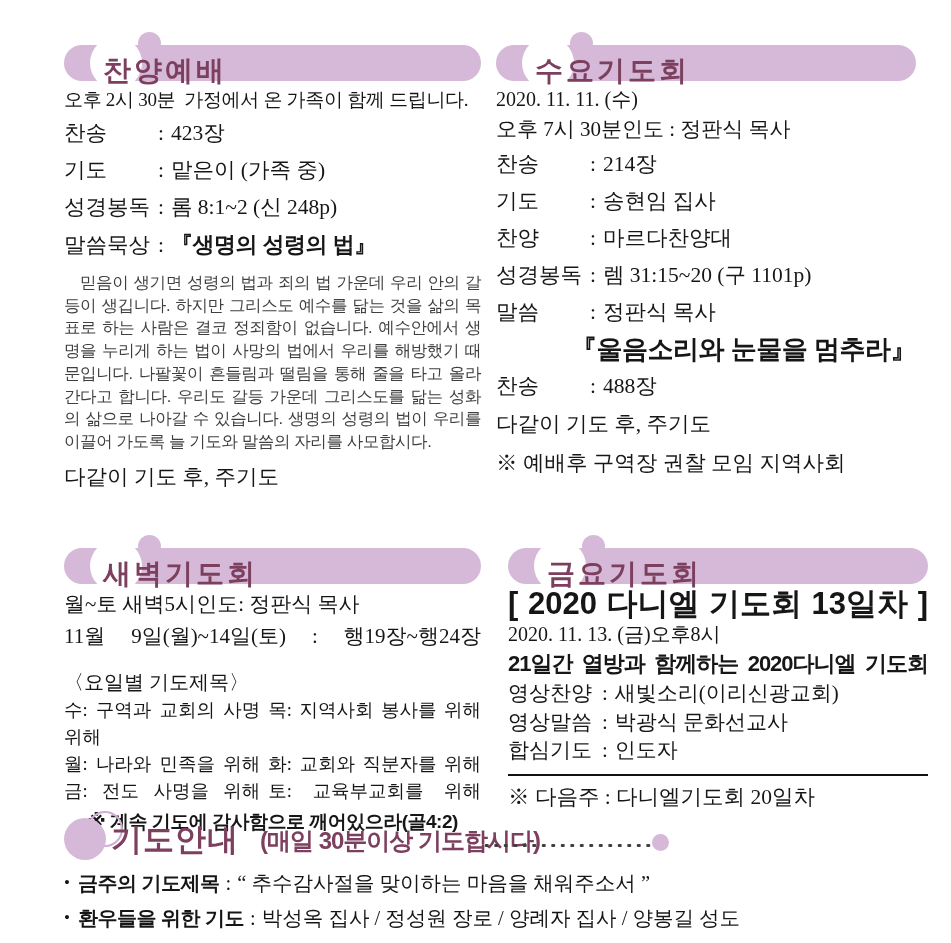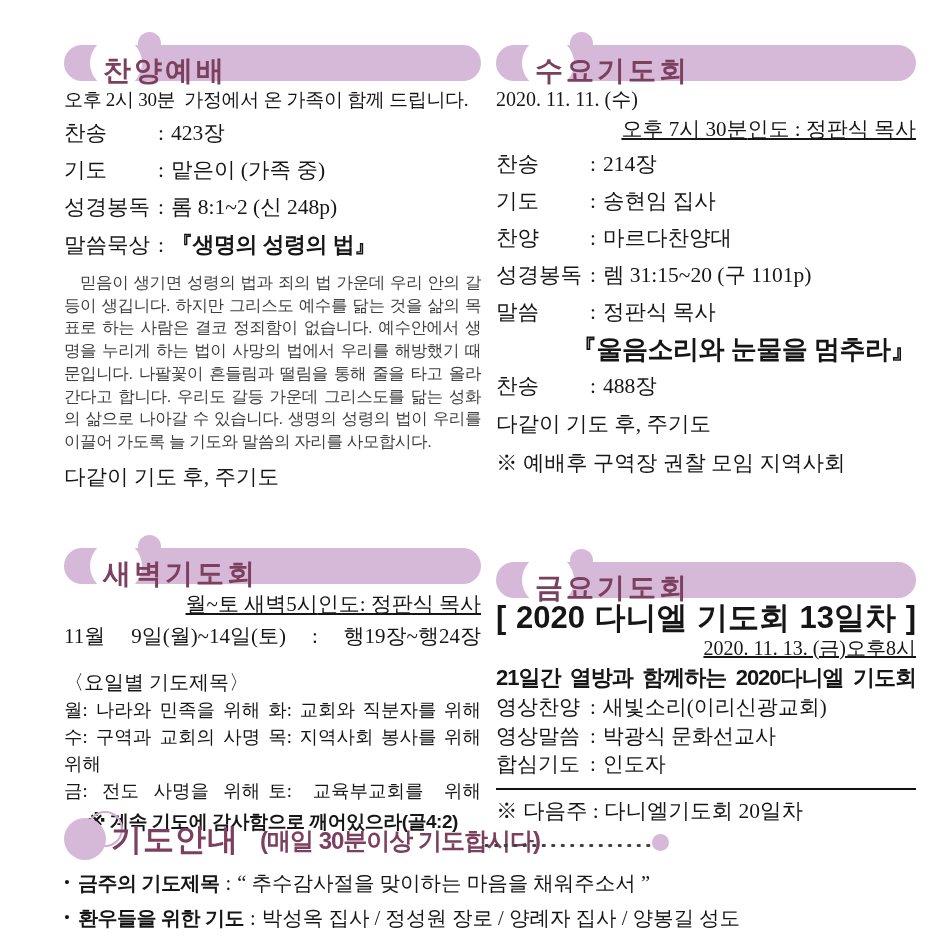--- a/index.html
+++ b/index.html
@@ -14,21 +14,21 @@
     position:relative;
     background:#ffffff;
     font-family:"Liberation Serif","DejaVu Serif",serif;
     color:var(--ink);
     overflow:hidden;
   }
   .sec{position:absolute;}
   .sec-praise{left:64px;top:45px;width:417px;}
   .sec-wed{left:496px;top:45px;width:420px;}
   .sec-dawn{left:64px;top:548px;width:417px;}
-  .sec-fri{left:496px;top:548px;width:420px;margin-top:14px;}
+  .sec-fri{left:508px;top:548px;width:420px;}
 
   
   .banner{position:relative;height:36px;background:var(--lilac);border-radius:25px;text-align:center;}
   .banner .wcirc{position:absolute;left:26px;top:-8px;width:52px;height:52px;border-radius:50%;background:#fff;}
   .banner .scirc{position:absolute;left:74px;top:-13px;width:23px;height:23px;border-radius:50%;background:var(--lilac);}
   .banner .btitle{
     position:absolute;left:39px;top:7px;z-index:2;
     font-family:"Liberation Sans","DejaVu Sans",sans-serif;
     font-weight:800;font-size:28px;letter-spacing:3px;color:var(--maroon);
   }
@@ -41,21 +41,21 @@
   .sep{margin:0 7px 0 4px;}
   .bold-val{font-family:"Liberation Sans","DejaVu Sans",sans-serif;font-weight:800;font-size:22px;letter-spacing:-0.5px;}
   .meditation{
     margin-top:7px;
     font-family:"Liberation Sans","DejaVu Sans",sans-serif;
     font-size:16.5px;line-height:22.7px;color:var(--para);
     text-align:justify;text-indent:16px;letter-spacing:-0.4px;
   }
   .closing{font-size:21.5px;line-height:37px;margin-top:6px;}
   .note{font-size:21.5px;line-height:39px;}
-  .flexline{display:flex;justify-content:flex-end;font-size:21px;line-height:33px;text-decoration:underline;}
+  .flexline{display:flex;justify-content:flex-start;font-size:21px;line-height:33px;}
   .date20{font-size:20px;line-height:28px;}
   .sermon-line{font-family:"Liberation Sans","DejaVu Sans",sans-serif;font-weight:800;font-size:26px;line-height:37px;text-align:right;letter-spacing:-0.5px;}
 
   
   .reading{font-size:21px;line-height:31px;text-align:justify;text-align-last:justify;}
   .subheading{font-size:20px;line-height:29px;margin-top:16px;}
   .dayline{display:flex;font-size:18.5px;line-height:27px;}
   .dayline .cell-l{width:49%;text-align:justify;text-align-last:justify;padding-right:8px;}
   .dayline .cell-r{width:51%;text-align:justify;text-align-last:justify;}
   .verse{
@@ -178,26 +178,26 @@
     <span class="btitle">새벽기도회</span>
   </div>
   <div class="content">
     <div class="flexline">
       <span>월~토 새벽5시</span>
       <span>인도: 정판식 목사</span>
     </div>
     <p class="reading">11월 9일(월)~14일(토) : 행19장~행24장</p>
     <p class="subheading">〈요일별 기도제목〉</p>
     <div class="dayline">
+      <span class="cell-l">수: 구역과 교회의 사명 위해</span>
+      <span class="cell-r">목: 지역사회 봉사를 위해</span>
+    </div>
+    <div class="dayline">
       <span class="cell-l">월: 나라와 민족을 위해</span>
       <span class="cell-r">화: 교회와 직분자를 위해</span>
-    </div>
-    <div class="dayline">
-      <span class="cell-l">수: 구역과 교회의 사명 위해</span>
-      <span class="cell-r">목: 지역사회 봉사를 위해</span>
     </div>
     <div class="dayline">
       <span class="cell-l">금: 전도 사명을 위해</span>
       <span class="cell-r">토: 교육부교회를 위해</span>
     </div>
     <p class="verse">※ 계속 기도에 감사함으로 깨어있으라(골4:2)</p>
   </div>
 </section>
 
 <section class="sec sec-fri">

